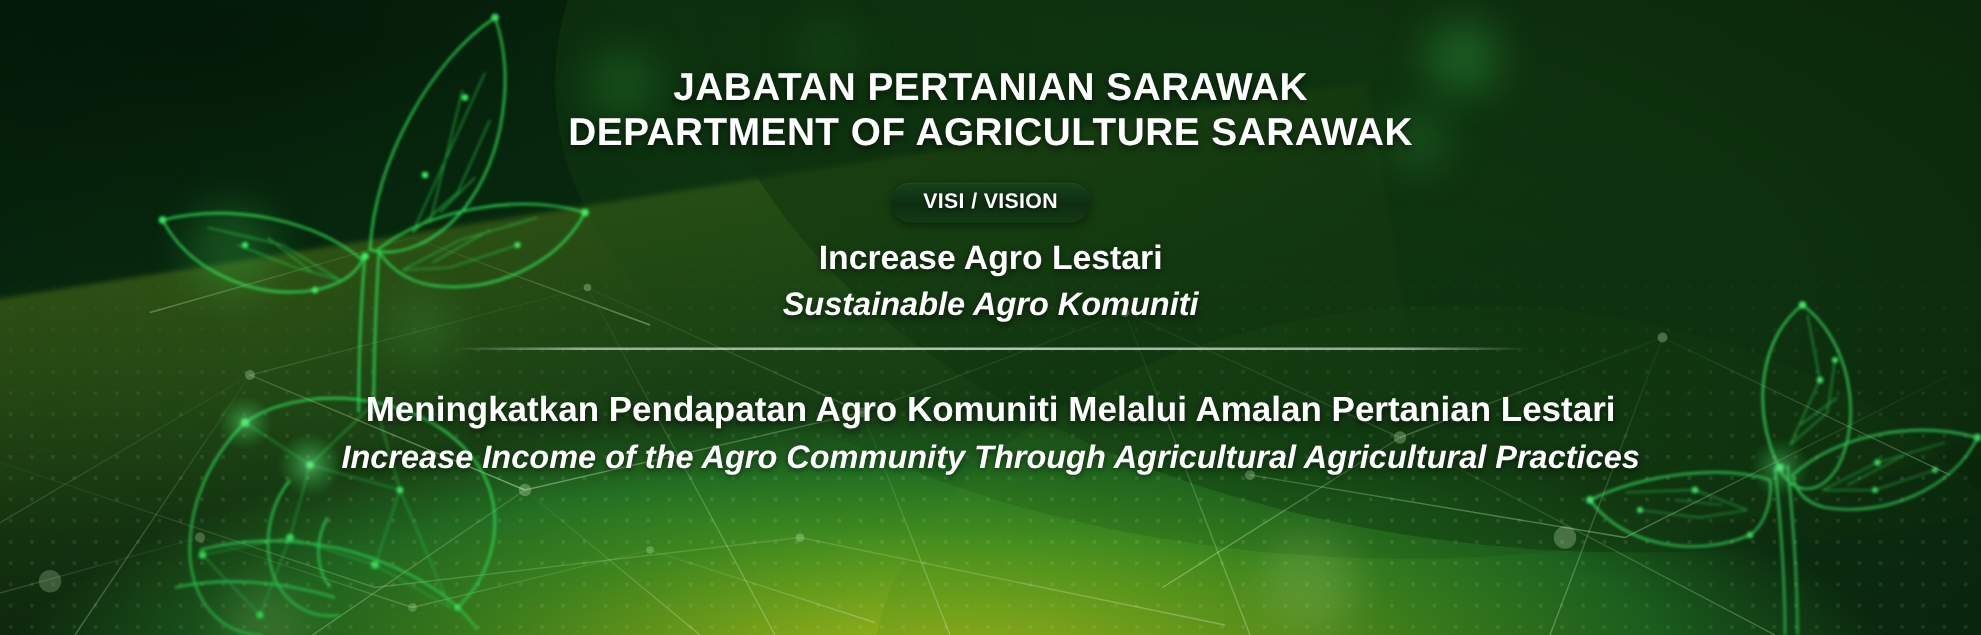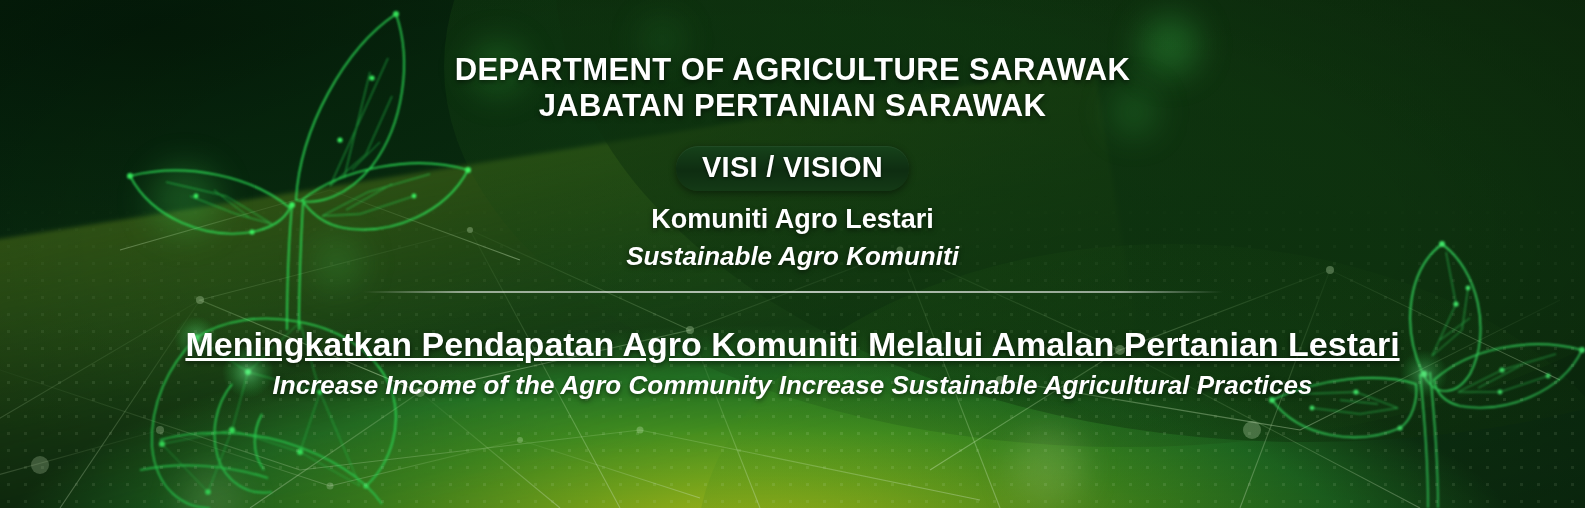--- a/index.html
+++ b/index.html
@@ -87,21 +87,21 @@
     letter-spacing:0.4px;
     text-shadow:0 2px 5px rgba(0,0,0,0.55);
     white-space:nowrap;
   }
   .title-line.l2{ font-size:31px; }
 
   .pill{
     display:inline-block;
     background:linear-gradient(180deg,#16421a 0%, #0e2d11 55%, #143a16 100%);
     color:#ffffff;
-    font-size:29px;
+    font-size:17px;
     font-weight:700;
     letter-spacing:0.3px;
     padding:5px 26px 7px 26px;
     border-radius:22px;
     box-shadow:0 2px 7px rgba(0,0,0,0.45), inset 0 1px 0 rgba(255,255,255,0.05);
     text-shadow:0 1px 3px rgba(0,0,0,0.6);
     white-space:nowrap;
   }
   .malay{
     color:#ffffff;
@@ -120,21 +120,21 @@
   .vision-block{ margin-top:22px; }
   .vision-block .malay{ font-size:27px; margin-top:13px; }
   .vision-block .english{ font-size:26px; margin-top:6px; }
 
   .divider{
     width:860px; height:2px; margin-top:19px;
     background:linear-gradient(to right, rgba(255,255,255,0) 0%, rgba(255,255,255,0.55) 12%, rgba(255,255,255,0.70) 50%, rgba(255,255,255,0.55) 88%, rgba(255,255,255,0) 100%);
   }
 
   .mission-block{ margin-top:18px; }
-  .mission-block .malay{ font-size:34px; margin-top:14px;text-decoration:underline; }
+  .mission-block .malay{ font-size:28px; margin-top:14px; }
   .mission-block .english{ font-size:26px; margin-top:6px; }
 </style>
 </head>
 <body>
 
 <div class="banner">
 
   <div class="bg-base"></div>
   <div class="bg-dark-tl"></div>
   <div class="wedge-left"></div>
@@ -285,31 +285,31 @@
     </g>
     <circle cx="1424" cy="374" r="24" fill="url(#nodeGlow)" opacity="0.45"></circle>
   </svg>
 
   <div class="dots"></div>
   <div class="vignette"></div>
 
   <div class="content">
 
     <div class="title-block">
+      <div class="title-line">JABATAN PERTANIAN SARAWAK</div>
       <div class="title-line l2">DEPARTMENT OF AGRICULTURE SARAWAK</div>
-      <div class="title-line">JABATAN PERTANIAN SARAWAK</div>
     </div>
 
     <div class="vision-block">
       <div class="pill">VISI / VISION</div>
-      <div class="malay">Komuniti Agro Lestari</div>
+      <div class="malay">Increase Agro Lestari</div>
       <div class="english">Sustainable Agro Komuniti</div>
     </div>
 
     <div class="divider"></div>
 
     <div class="mission-block">
       <div class="malay">Meningkatkan Pendapatan Agro Komuniti Melalui Amalan Pertanian Lestari</div>
-      <div class="english">Increase Income of the Agro Community Increase Sustainable Agricultural Practices</div>
+      <div class="english">Increase Income of the Agro Community Through Agricultural Agricultural Practices</div>
     </div>
 
   </div>
 </div>
 
 </body></html>

